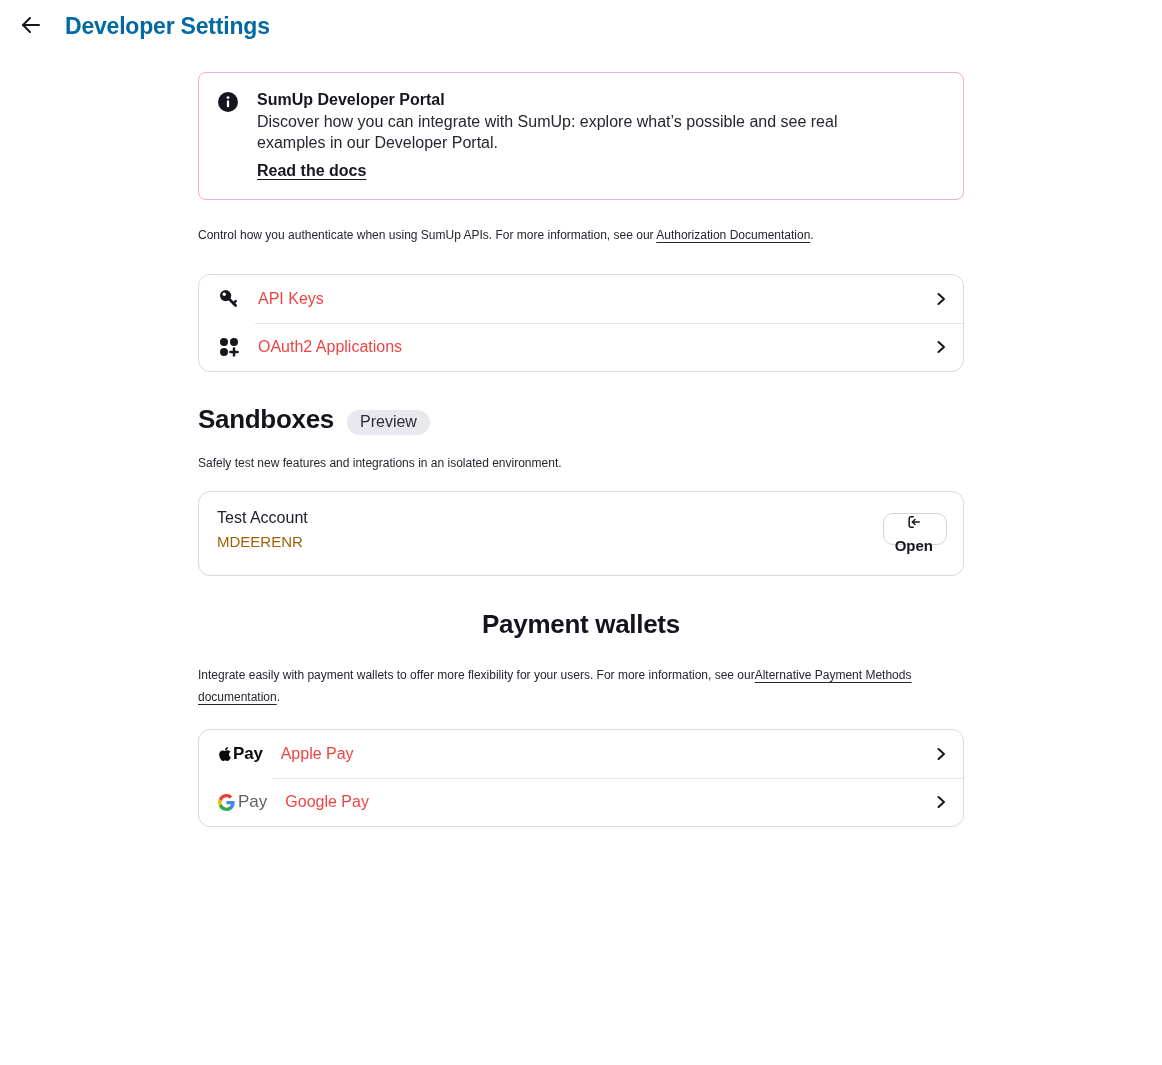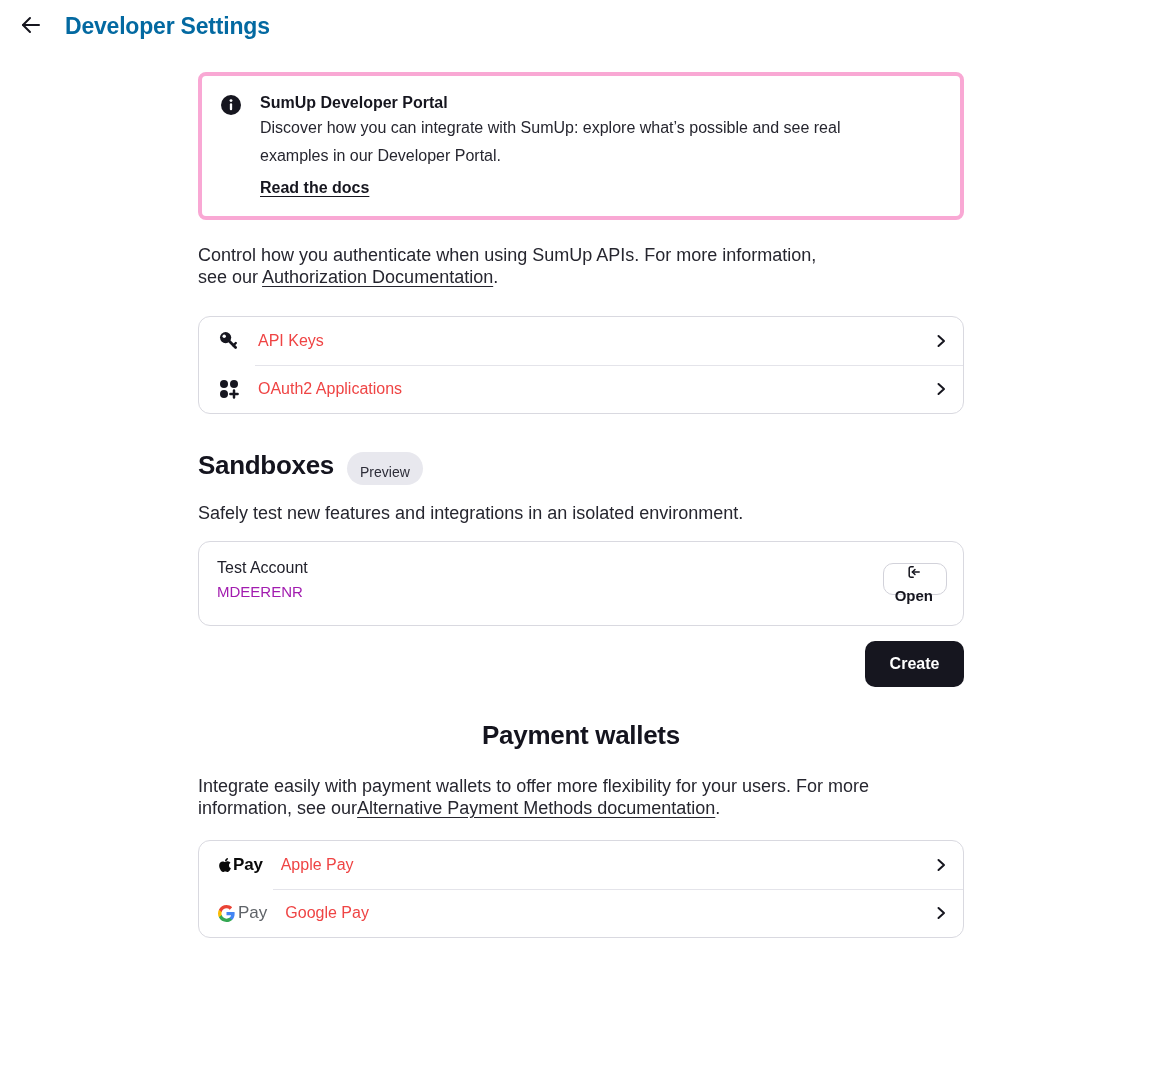--- a/index.html
+++ b/index.html
@@ -22,37 +22,37 @@
   }
   .page-title {
     font-size: 23px; font-weight: 700; color: #0369a1;
     margin-left: 18px; letter-spacing: -0.2px;
   }
   
   .content { width: 766px; margin: 0 auto; }
   
   .info-banner {
     margin-top: 20px;
-    border: 4px solid #f9a8d4; border-radius: 8px;
+    border: 1px solid #f9a8d4; border-radius: 8px;
     padding: 16px 20px 19px 19px;
     display: flex; align-items: flex-start;
   }
   .info-icon { flex: 0 0 20px; width: 20px; height: 20px; margin-top: 3px; }
   .info-text { margin-left: 19px; }
   .info-title { font-size: 16px; font-weight: 700; color: #16161f; line-height: 22px; }
-  .info-body { font-size: 16px; line-height: 28px; color: #26262f; max-width: 610px; }
+  .info-body { font-size: 16px; line-height: 21px; color: #26262f; max-width: 610px; }
   .info-link {
     display: inline-block; margin-top: 9px;
     font-size: 16px; font-weight: 700; color: #16161f;
     text-decoration: underline; text-underline-offset: 3px; cursor: pointer;
   }
   
   h2 { font-size: 26px; font-weight: 700; color: #14141e; letter-spacing: -0.3px; }
   .section-auth h2 { margin-top: 33px; }
-  .desc { font-size: 18px; line-height: 22px; color: #26262f; margin-top: 24px; }
+  .desc { font-size: 12px; line-height: 22px; color: #26262f; margin-top: 24px; }
   .desc a, .desc .link {
     color: #26262f; text-decoration: underline; text-underline-offset: 3px; cursor: pointer;
   }
   .auth-desc { max-width: 640px; }
   
   .card {
     border: 1px solid #d9d9e0; border-radius: 12px;
     background: #fff; overflow: hidden;
   }
   .list-card { margin-top: 28px; }
@@ -68,30 +68,30 @@
   .row .lead-icon { flex: 0 0 22px; width: 22px; height: 22px; color: #16161f; }
   .row .wallet-logo { flex: 0 0 44px; display: flex; align-items: center; }
   .row .row-label { margin-left: 18px; font-size: 16px; color: #ef4444; }
   .row .spacer { flex: 1; }
   .chev { width: 14px; height: 14px; color: #16161f; }
   
   .h2-row { display: flex; align-items: center; margin-top: 32px; }
   .badge {
     margin-left: 13px; margin-top: 6px;
     background: #e8e8ee; color: #2d2d38;
-    font-size: 14px; font-weight: 500;
-    padding: 12px 13px 5px; border-radius: 999px; line-height: 16px;
+    font-size: 16px; font-weight: 500;
+    padding: 4px 13px 5px; border-radius: 999px; line-height: 16px;
   }
   .sand-desc { margin-top: 17px; }
   .account-card {
     margin-top: 17px; padding: 14px 16px 23px 18px;
     display: flex; align-items: center;
   }
   .account-name { font-size: 16px; color: #21212b; line-height: 23px; }
-  .account-id { font-size: 15px; color: #a21caf; line-height: 21px; margin-top: 2px; }
+  .account-id { font-size: 15px; color: #a16207; line-height: 21px; margin-top: 2px; }
   .acct-spacer { flex: 1; }
   .open-btn {
     display: flex; align-items: center; gap: 7px;
     background: #fff; border: 1px solid #d2d2da; border-radius: 10px;
     height: 32px; padding: 0 13px 0 11px; cursor: pointer;
     font-family: inherit; font-size: 15px; font-weight: 700; color: #16161f; flex-direction: column;
   }
   .open-btn svg { width: 16px; height: 16px; }
   .create-row { display: flex; justify-content: flex-end; margin-top: 15px; }
   .create-btn {
@@ -198,23 +198,20 @@
           <svg viewBox="0 0 20 20" fill="none" stroke="#16161f" stroke-width="1.9" stroke-linecap="round" stroke-linejoin="round">
               <path d="M9 3.5H6.2A2.2 2.2 0 0 0 4 5.7v8.6a2.2 2.2 0 0 0 2.2 2.2H9"></path>
               <path d="M16.5 10H8"></path>
               <path d="M11.2 6.8 8 10l3.2 3.2"></path>
             </svg>
         </span>
         <span>Open</span>
       </button>
     </div>
 
-    <div class="create-row">
-      <button class="create-btn">Create</button>
-    </div>
   </section>
 
   <section class="section-wallets">
     <h2>Payment wallets</h2>
     <p class="desc wallet-desc"><span>Integrate easily with payment wallets to offer more flexibility for your users. For more information, see our</span><a class="link">Alternative Payment Methods documentation</a><span>.</span></p>
 
     <div class="card wallets-card">
       <div class="row">
         <span class="wallet-logo">
           <svg width="14" height="16" viewBox="0 0 384 512" fill="#0a0a0a">

